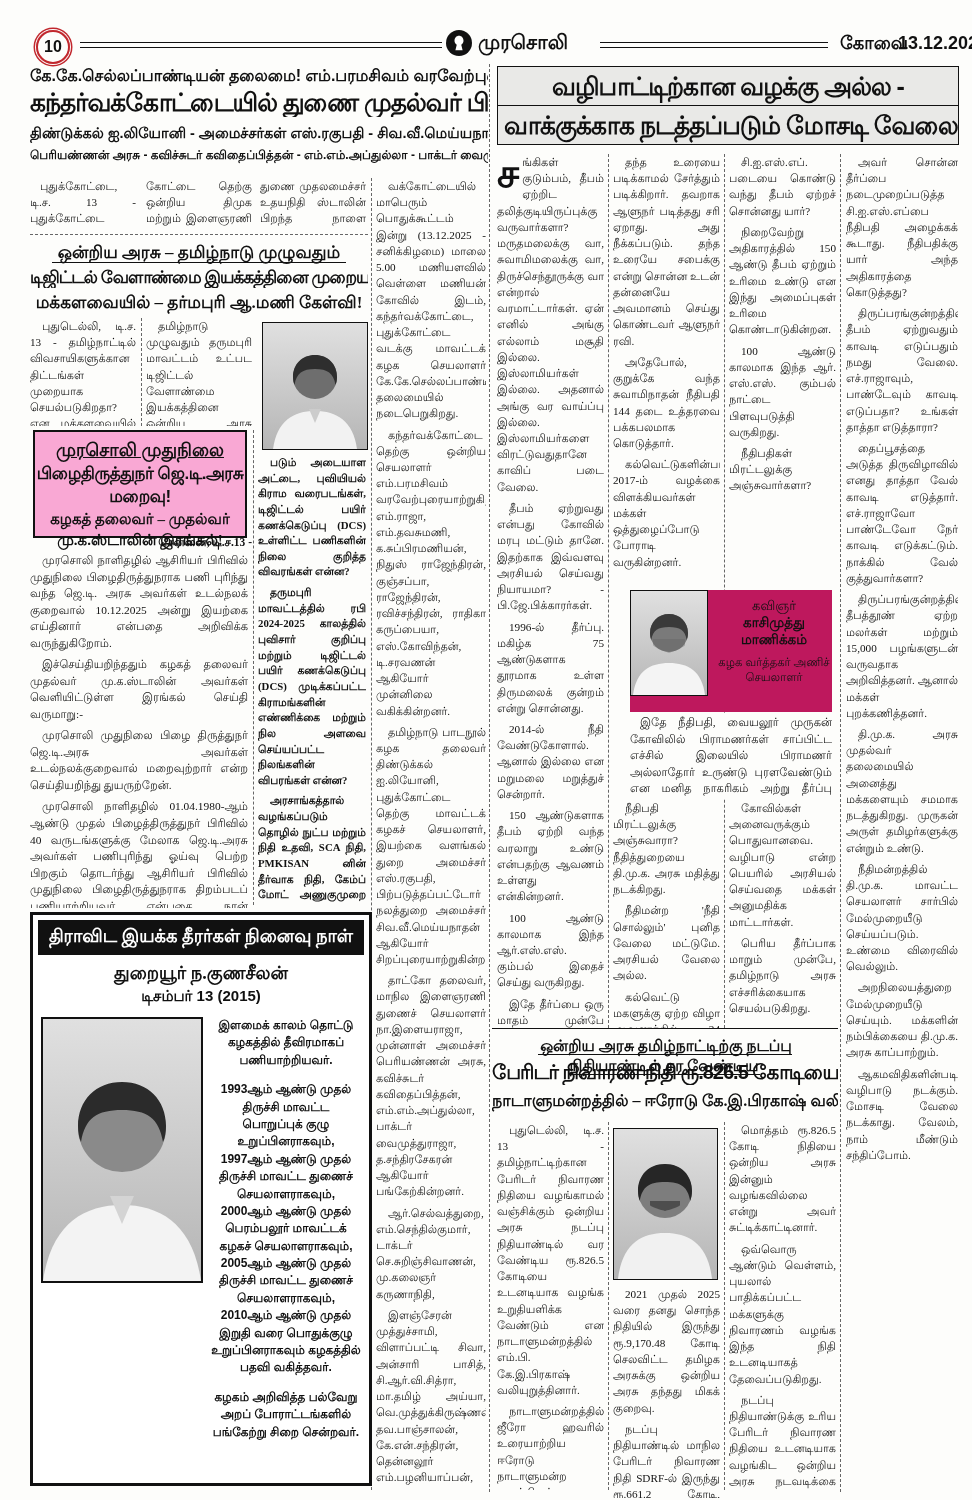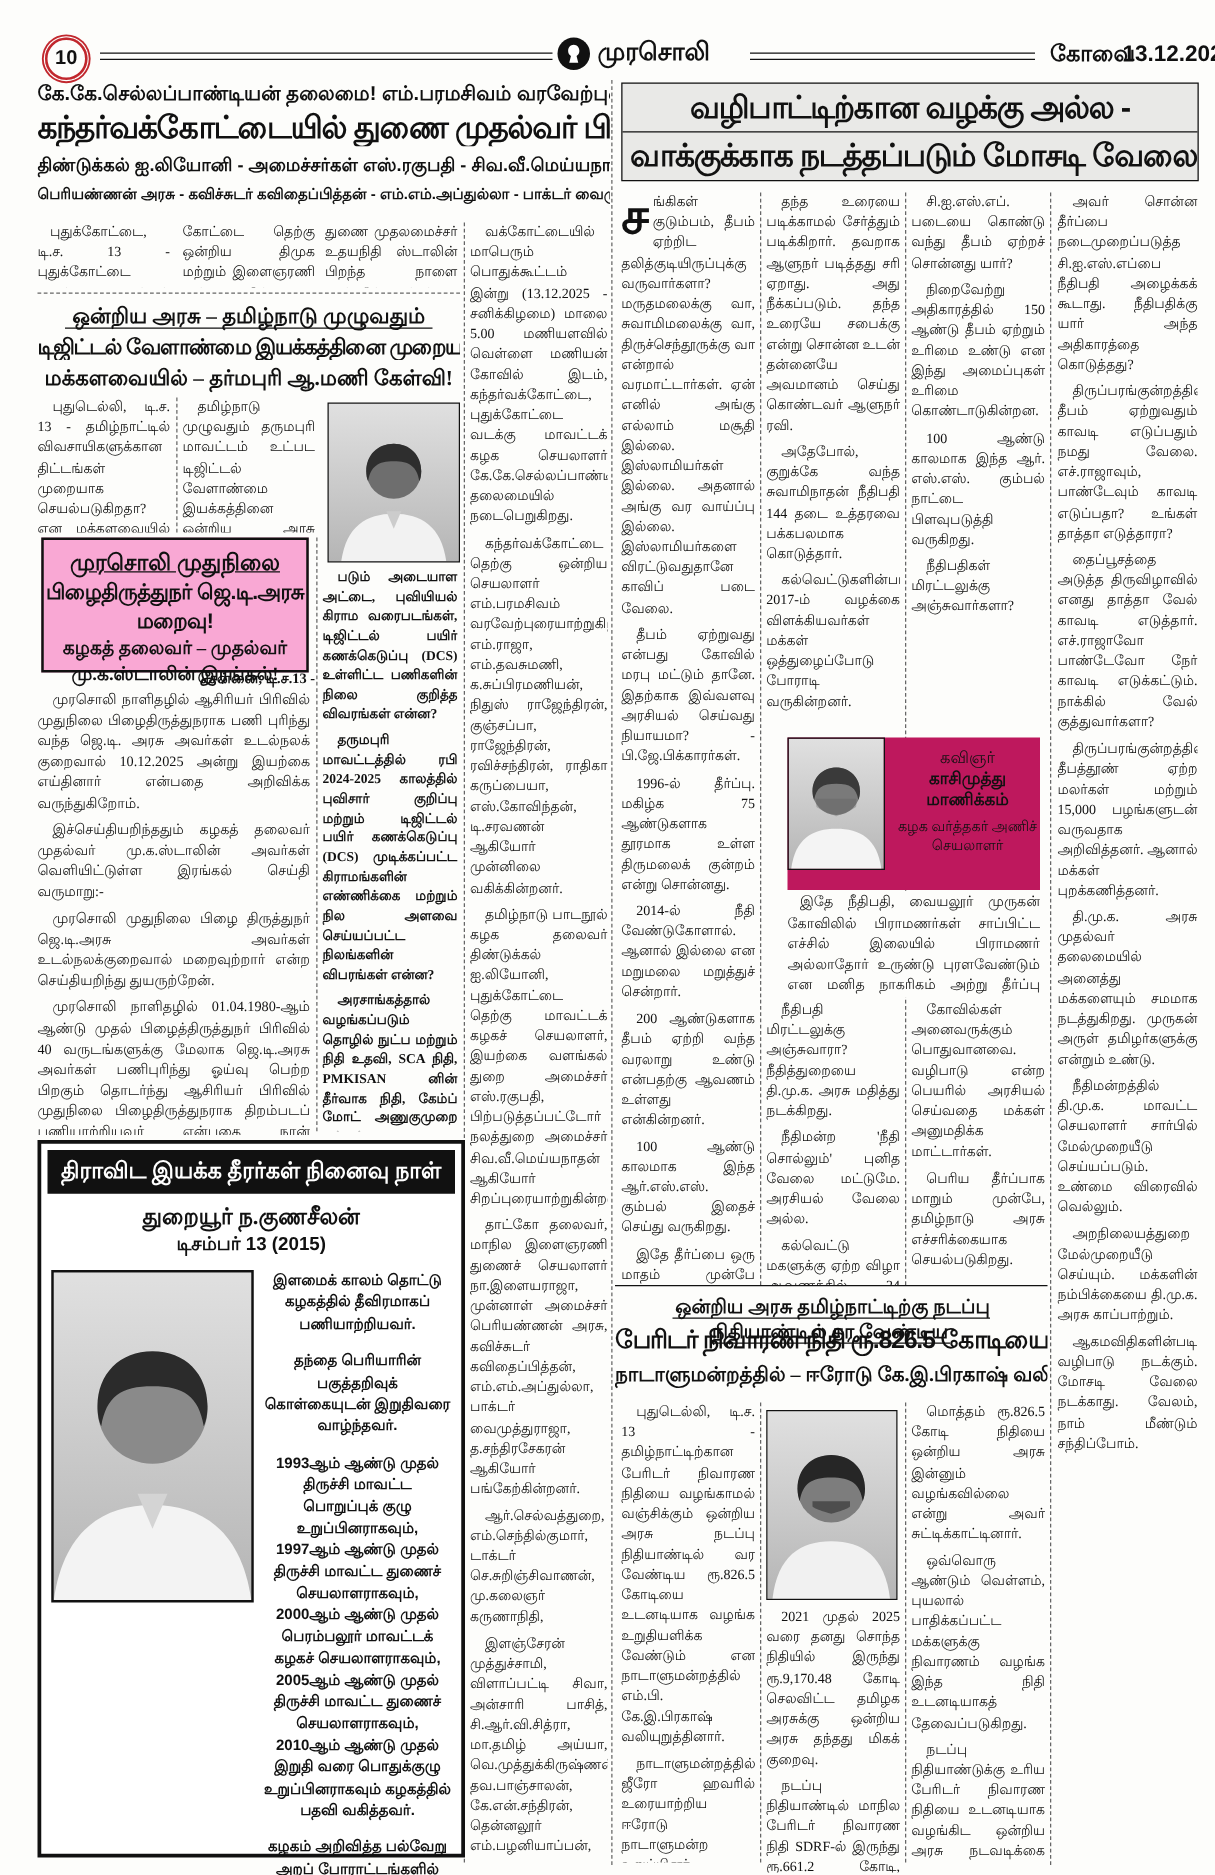--- a/index.html
+++ b/index.html
@@ -156,42 +156,41 @@
       <div class="photo" style="width:158px;height:262px;flex:none;border-width:2px;">
         <svg width="158" height="225" viewBox="0 0 158 225">
           <circle cx="79" cy="72" r="44" fill="#8a8a8a"></circle>
           <path d="M79 26c-26 0-44 18-44 44 0 6 1 12 3 16 4-24 16-32 41-32s37 8 41 32c2-4 3-10 3-16 0-26-18-44-44-44z" fill="#2b2b2b"></path>
           <path d="M0 225c8-56 40-76 79-76s71 20 79 76z" fill="#f3f3f3"></path>
           <path d="M67 140h24l-12 28z" fill="#d4d4d4"></path>
         </svg>
       </div>
       <div class="mem-text" style="flex:1;">
           <p>இளமைக் காலம் தொட்டு கழகத்தில் தீவிரமாகப் பணியாற்றியவர்.</p>
-          <p>தந்தை பெரியாரின் பகுத்தறிவுக் கொள்கையுடன் இறுதிவரை வாழ்ந்தவர்.</p>
           <p>1993ஆம் ஆண்டு முதல் திருச்சி மாவட்ட பொறுப்புக் குழு உறுப்பினராகவும், 1997ஆம் ஆண்டு முதல் திருச்சி மாவட்ட துணைச் செயலாளராகவும், 2000ஆம் ஆண்டு முதல் பெரம்பலூர் மாவட்டக் கழகச் செயலாளராகவும், 2005ஆம் ஆண்டு முதல் திருச்சி மாவட்ட துணைச் செயலாளராகவும், 2010ஆம் ஆண்டு முதல் இறுதி வரை பொதுக்குழு உறுப்பினராகவும் கழகத்தில் பதவி வகித்தவர்.</p>
           <p>கழகம் அறிவித்த பல்வேறு அறப் போராட்டங்களில் பங்கேற்று சிறை சென்றவர்.</p>
         </div>
     </div>
 
   </div>
 
   <div class="gray-box abs" style="left:497px;top:66px;width:460px;">
     <div class="gray-line nw" style="border-bottom:1.5px solid #111;">வழிபாட்டிற்கான வழக்கு அல்ல -</div>
     <div class="gray-line nw">வாக்குக்காக நடத்தப்படும் மோசடி வேலை!</div>
   </div>
 
   <div class="col" style="left:497px;top:154px;width:107px;height:874px;">
     <p style="text-indent:0;">
       <span class="dropcap">ச</span><span>ங்கிகள் குடும்பம், தீபம் ஏற்றிட தலித்குடியிருப்புக்கு வருவார்களா? மருதமலைக்கு வா, சுவாமிமலைக்கு வா, திருச்செந்தூருக்கு வா என்றால் வரமாட்டார்கள். ஏன் எனில் அங்கு எல்லாம் மசூதி இல்லை. இஸ்லாமியர்கள் இல்லை. அதனால் அங்கு வர வாய்ப்பு இல்லை. இஸ்லாமியர்களை விரட்டுவதுதானே காவிப் படை வேலை.</span>
     </p>
 
   <p>தீபம் ஏற்றுவது என்பது கோவில் மரபு மட்டும் தானே. இதற்காக இவ்வளவு அரசியல் செய்வது நியாயமா? - பி.ஜே.பிக்காரர்கள்.</p>
       <p>1996-ல் தீர்ப்பு. மகிழ்க 75 ஆண்டுகளாக தூரமாக உள்ள திருமலைக் குன்றம் என்று சொன்னது.</p>
       <p>2014-ல் நீதி வேண்டுகோளால். ஆனால் இல்லை என மறுமலை மறுத்துச் சென்றார்.</p>
-      <p>200 ஆண்டுகளாக தீபம் ஏற்றி வந்த வரலாறு உண்டு என்பதற்கு ஆவணம் உள்ளது என்கின்றனர்.</p>
+      <p>150 ஆண்டுகளாக தீபம் ஏற்றி வந்த வரலாறு உண்டு என்பதற்கு ஆவணம் உள்ளது என்கின்றனர்.</p>
       <p>100 ஆண்டு காலமாக இந்த ஆர்.எஸ்.எஸ். கும்பல் இதைச் செய்து வருகிறது.</p>
       <p>இதே தீர்ப்பை ஒரு மாதம் முன்பே போட்டிருந்தால் பாதகம் என்ன?</p>
     </div>
   <div class="dashv" style="left:608px;top:154px;height:874px;"></div>
   <div class="col" style="left:613px;top:154px;width:107px;height:430px;">
       <p>தந்த உரையை படிக்காமல் சேர்த்தும் படிக்கிறார். தவறாக ஆளுநர் படித்தது சரி ஏறாது. அது நீக்கப்படும். தந்த உரையே சபைக்கு என்று சொன்ன உடன் தன்னையே அவமானம் செய்து கொண்டவர் ஆளுநர் ரவி.</p>
       <p>அதேபோல், குறுக்கே வந்த சுவாமிநாதன் நீதிபதி 144 தடை உத்தரவை பக்கபலமாக கொடுத்தார்.</p>
       <p>கல்வெட்டுகளின்படி 2017-ம் வழக்கை விளக்கியவர்கள் மக்கள் ஒத்துழைப்போடு போராடி வருகின்றனர்.</p>
     </div>
   <div class="col" style="left:613px;top:800px;width:107px;height:228px;">

